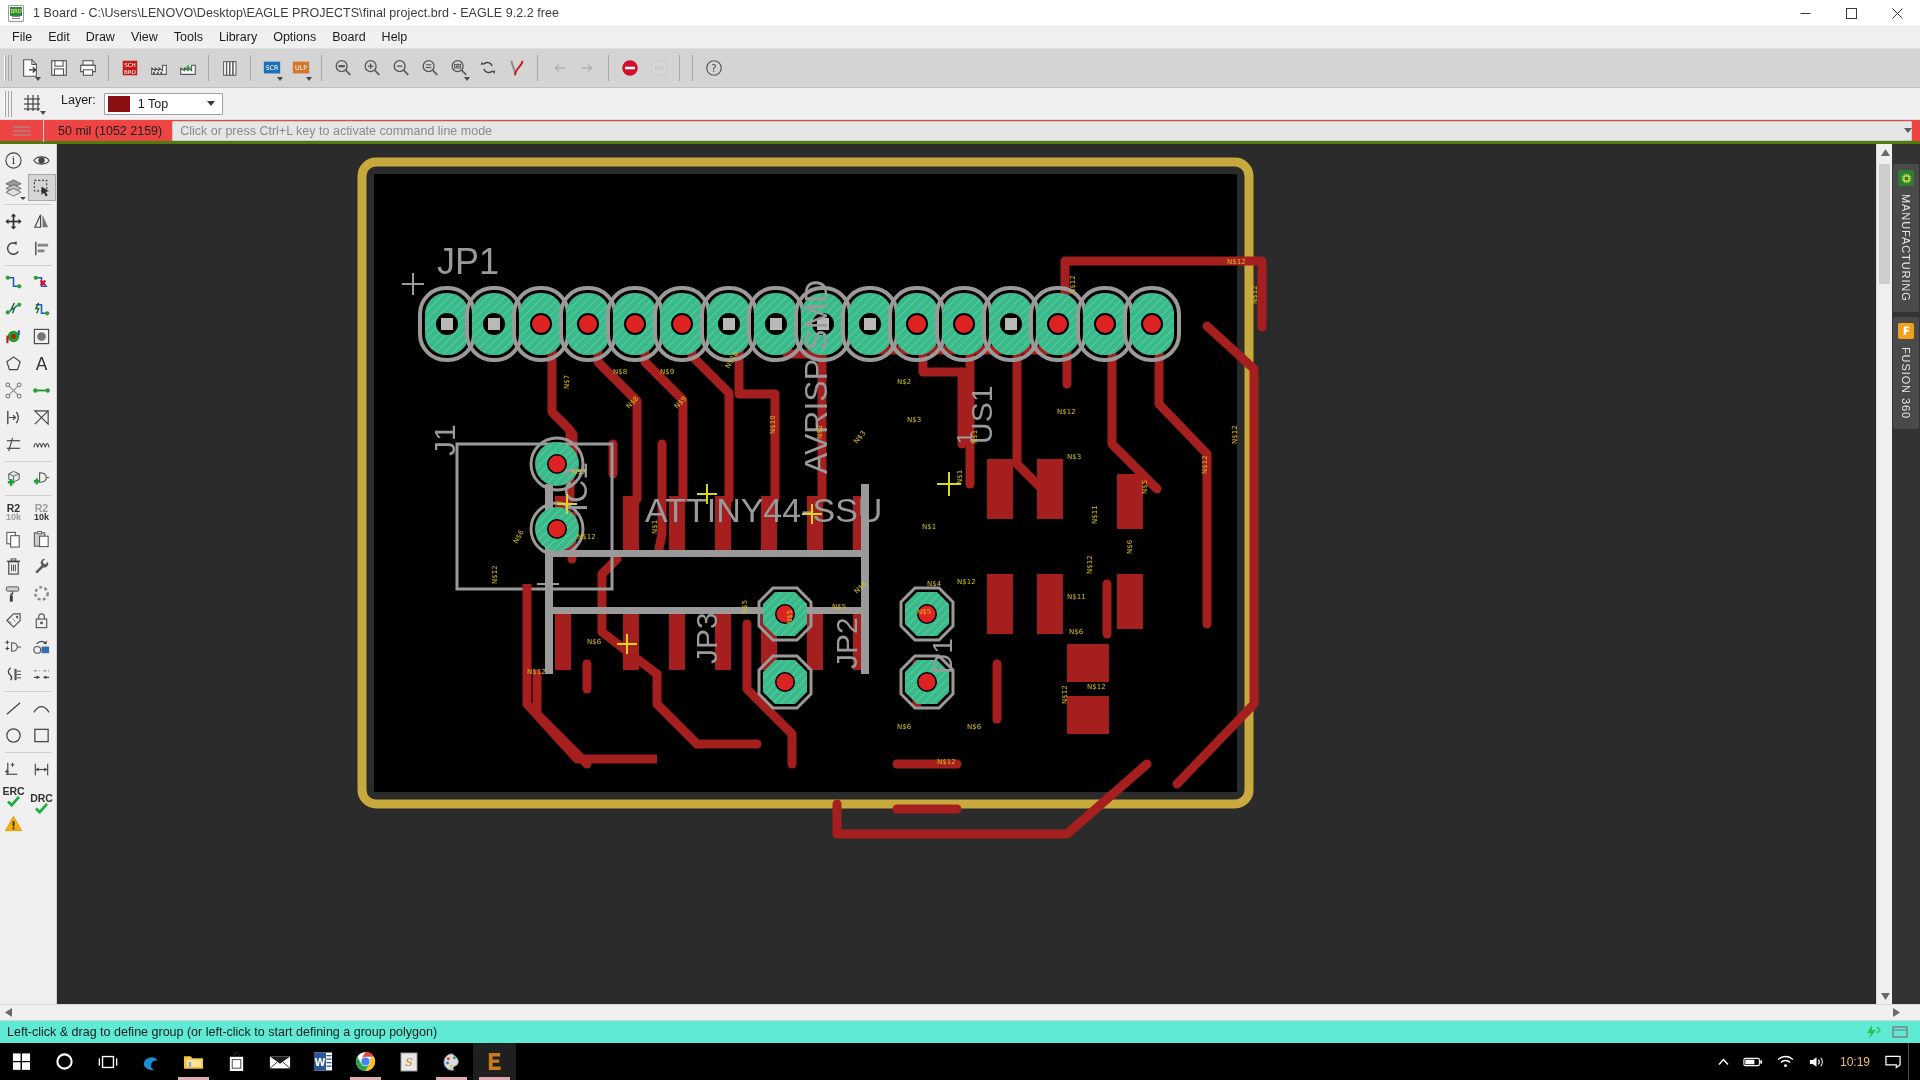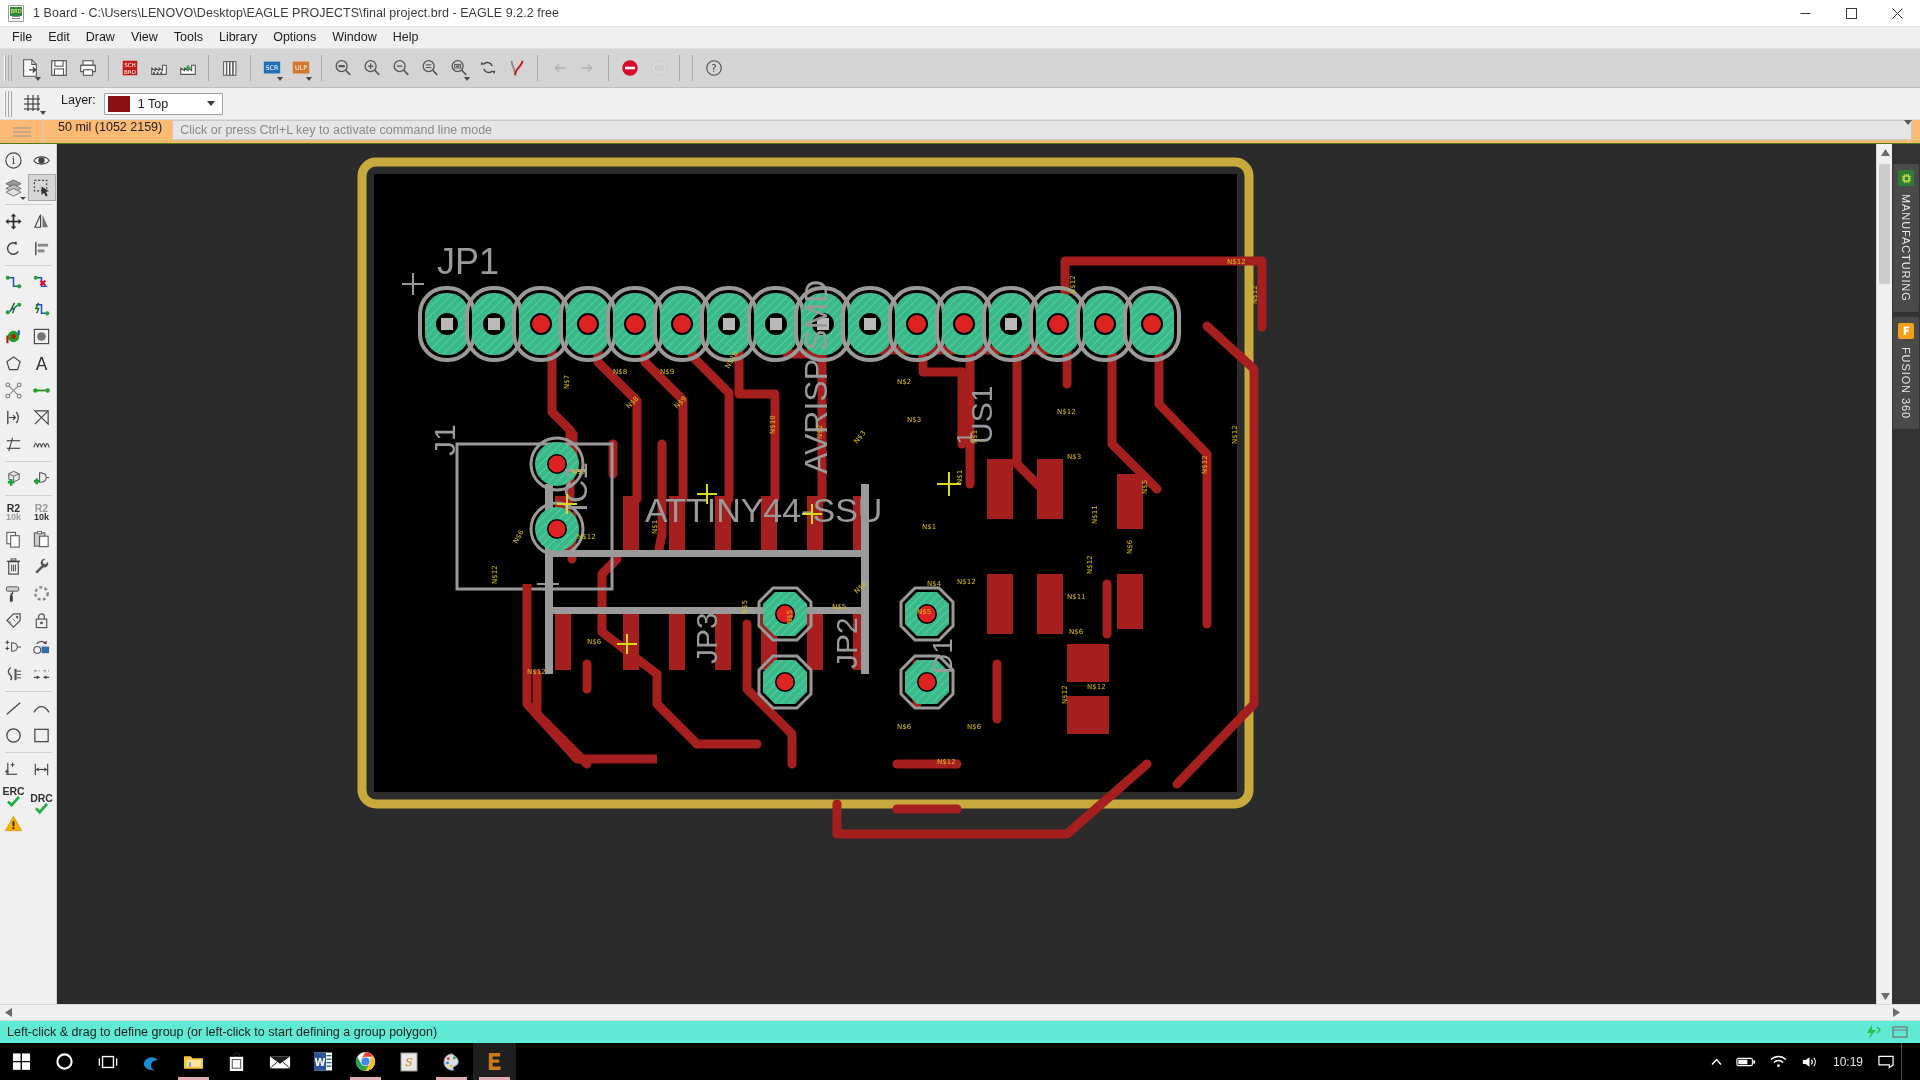--- a/index.html
+++ b/index.html
@@ -97,22 +97,22 @@
   .layer-swatch { width: 22px; height: 16px; background: #8b0f12; margin-left: 3px; flex: none; }
   .layer-name { font-size: 12.5px; color: #1c1c1c; margin-left: 8px; }
   .layer-arrow {
     position: absolute; right: 7px; width: 0; height: 0;
     border-left: 4px solid transparent; border-right: 4px solid transparent;
     border-top: 5px solid #3a3a3a;
   }
 
   
   .cmdbar {
-    height: 24px; background: #fdba74; display: flex; align-items: flex-start;
-    flex: none; border-bottom: 1px solid #4d7c0f;
+    height: 24px; background: #ef4444; display: flex; align-items: center;
+    flex: none; border-bottom: 3px solid #4d7c0f;
   }
   .cmd-left-icon {
     width: 44px; height: 23px; display: flex; align-items: center; justify-content: center;
     border-right: 1px solid #d0d0d0;
   }
   .coord-text {
     font-size: 12.5px; color: #1c1c1c; margin-left: 14px; margin-right: 10px;
     white-space: nowrap;
   }
   .cmd-input {
@@ -214,21 +214,21 @@
     width: 43px; height: 37px; display: flex; align-items: center; justify-content: center;
     position: relative;
   }
   .tb-item.active::after, .tb-item.running::after {
     content: ""; position: absolute; bottom: 0; left: 6px; right: 6px; height: 3px;
     background: #e0aab5;
   }
   .tb-item.active { background: rgba(255,255,255,0.12); }
   .tray {
     margin-left: auto; display: flex; align-items: center; height: 37px;
-    color: #e5e5e5; font-size: 12px; padding-right: 11px;
+    color: #fdba74; font-size: 12px; padding-right: 4px;
   }
   .tray-item { padding: 0 7px; display: flex; align-items: center; height: 37px; }
   .clock { display: flex; flex-direction: column; justify-content: center; align-items: flex-end;
            line-height: 14px; font-size: 12px; padding: 0 8px; height: 37px; }
   .show-desktop { width: 8px; height: 37px; border-left: 1px solid #4a4a4a; }
 
   
   text.net { font-family: "DejaVu Sans", sans-serif; fill: #d8c01e; font-size: 7px; }
   text.silk { font-family: "Liberation Sans", sans-serif; fill: #9a9a9a; }
 </style>
@@ -265,21 +265,21 @@
   </div>
 
   <div class="menubar">
     <div class="menu-item">File</div>
     <div class="menu-item">Edit</div>
     <div class="menu-item">Draw</div>
     <div class="menu-item">View</div>
     <div class="menu-item">Tools</div>
     <div class="menu-item">Library</div>
     <div class="menu-item">Options</div>
-    <div class="menu-item">Window</div>
+    <div class="menu-item">Board</div>
     <div class="menu-item">Help</div>
   </div>
 
   <div class="toolbar">
     <div class="tb-grip"></div>
 
     <div class="tb-btn">
       <svg class="icon-sq" viewBox="0 0 22 22">
         <path d="M4 2 h9 l5 5 v13 h-14 z" fill="#fff" stroke="#555" stroke-width="1.2"></path>
         <path d="M13 2 v5 h5" fill="none" stroke="#555" stroke-width="1.2"></path>

